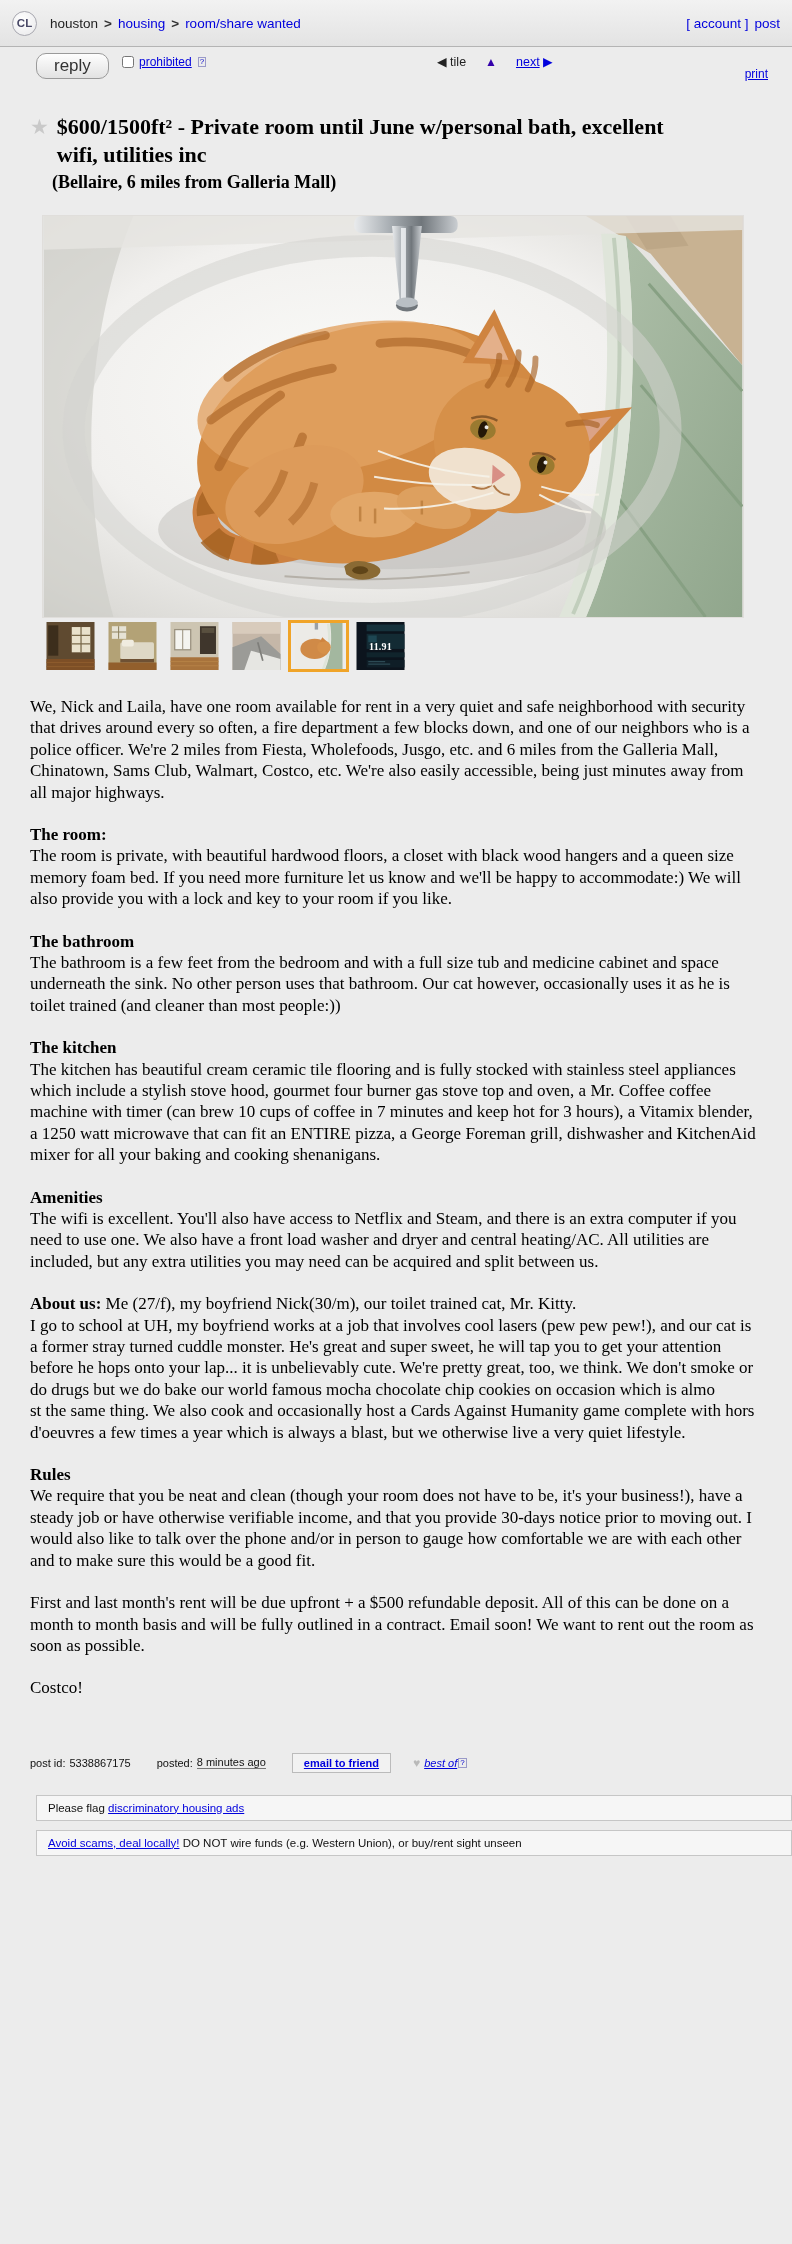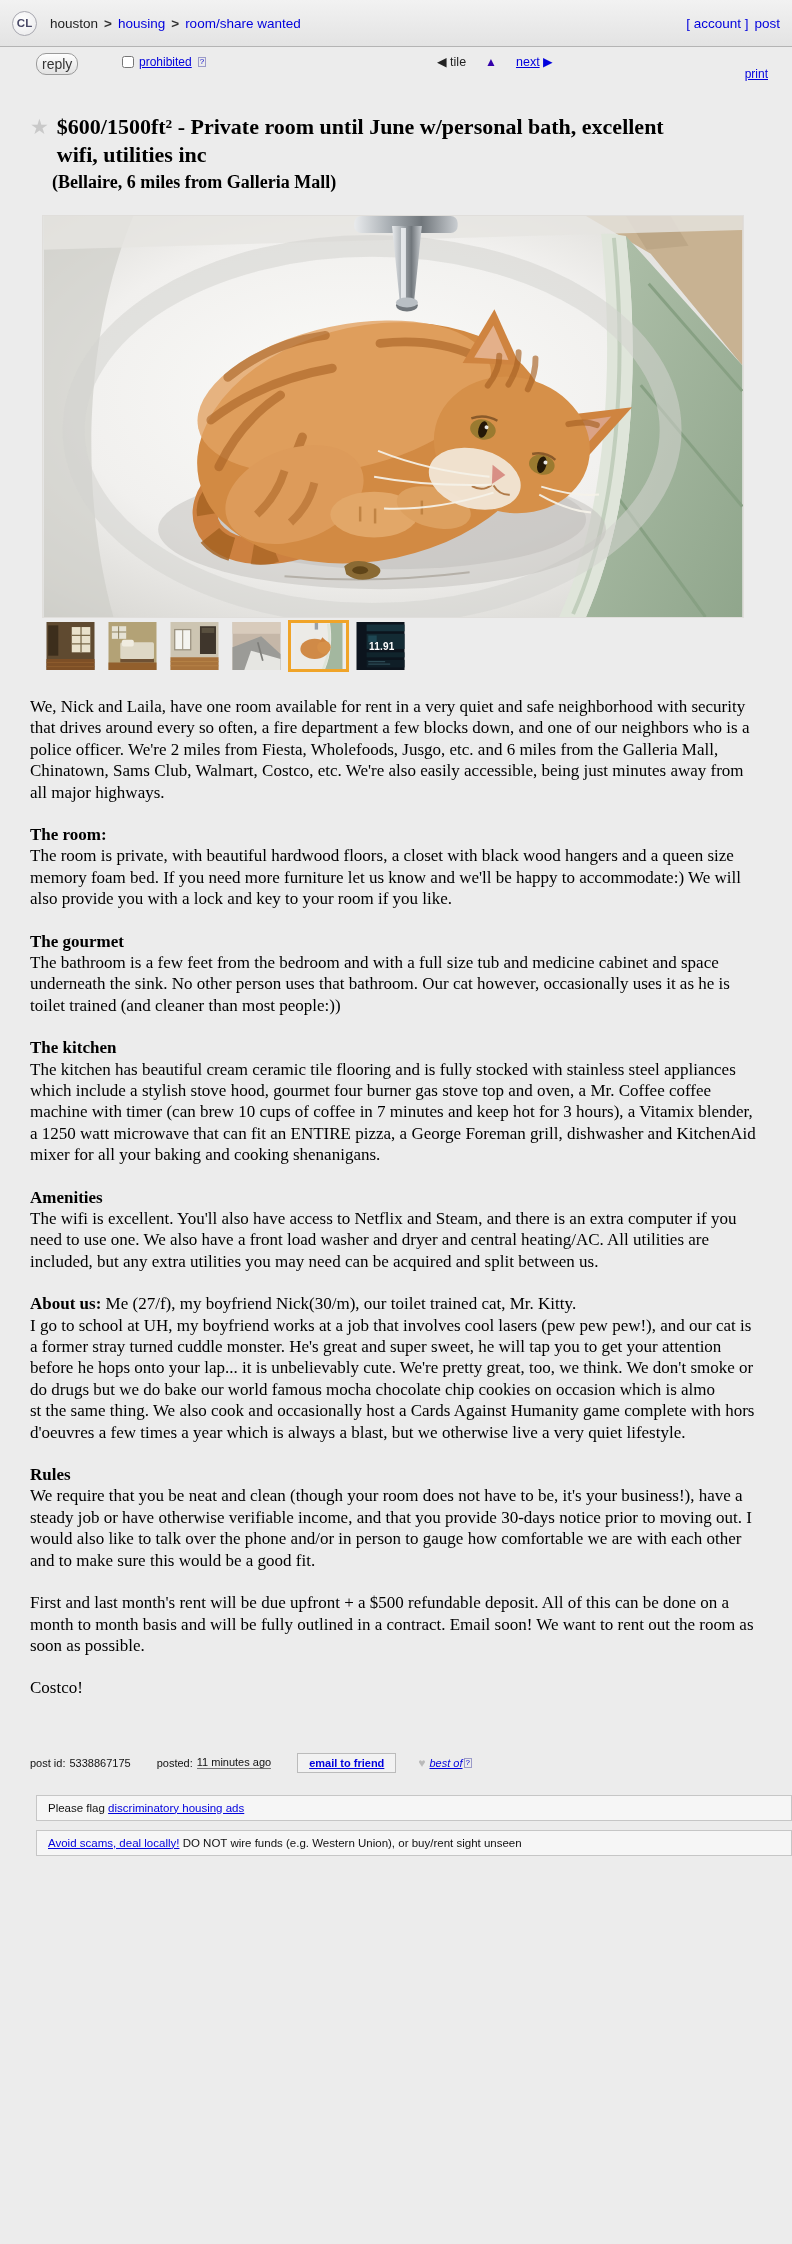--- a/index.html
+++ b/index.html
@@ -31,21 +31,21 @@
   .crumbs{display:flex;gap:6px;align-items:center;color:#222;}
   .crumbs .sep{color:#333;font-weight:bold;}
   .topbar-right{margin-left:auto;display:flex;gap:6px;}
 
   
   .toolbar{position:relative;height:40px;font-size:12px;}
   .reply-btn{
     position:absolute;left:36px;top:6px;
     border:1px solid #9a9a9a;border-radius:10px;
     background:linear-gradient(#fefefe,#e2e2e2);
-    padding:2px 5px;font-size:14px;color:#333;
+    padding:2px 17px;font-size:17px;color:#333;
   }
   .prohib{position:absolute;left:122px;top:8px;display:flex;align-items:center;gap:5px;}
   .prohib input{width:12px;height:12px;margin:0;}
   .help{
     font-size:8px;color:#0000cc;border:1px solid #9a9ac8;
     padding:0 1px;line-height:1;vertical-align:super;margin-left:1px;
   }
   .pagenav{position:absolute;left:437px;top:7px;display:flex;gap:19px;align-items:center;font-size:12.5px;}
   .prevgrp{color:#222;}
   .uplink{color:#3300aa;text-decoration:none;font-size:12px;}
@@ -59,21 +59,21 @@
     font-size:22px;line-height:1.27;max-width:650px;margin:0;
   }
   .post-loc{
     font-family:"Liberation Serif",serif;font-weight:bold;
     font-size:18px;margin:3px 0 0 52px;
   }
 
   
   .main-photo{margin:22px 0 0 42px;width:702px;height:403px;display:block;border:1px solid #e0dedb;box-sizing:border-box;}
   .thumbs{margin:4px 0 0 42px;display:flex;gap:5px;}
-  .thumb{width:57px;height:48px;position:relative;flex:0 0 auto;box-sizing:border-box;}
+  .thumb{width:57px;height:48px;position:relative;flex:0 0 auto;box-sizing:border-box;font-family:Liberation Serif, serif;}
   .thumb svg{display:block;width:100%;height:100%;}
   .thumb.selected{outline:3px solid #f0a428;outline-offset:-1px;}
   .speed-num{
     position:absolute;top:19px;left:17px;color:#fff;
     font-size:10px;font-weight:bold;letter-spacing:.2px;
   }
 
   
   .post-body{
     margin:26px 30px 0 30px;width:732px;
@@ -330,21 +330,21 @@
 
 <div class="post-body">
     <div class="sec">
       <div class="sec-b">We, Nick and Laila, have one room available for rent in a very quiet and safe neighborhood with security that drives around every so often, a fire department a few blocks down, and one of our neighbors who is a police officer. We're 2 miles from Fiesta, Wholefoods, Jusgo, etc. and 6 miles from the Galleria Mall, Chinatown, Sams Club, Walmart, Costco, etc. We're also easily accessible, being just minutes away from all major highways.</div>
     </div>
     <div class="sec">
       <div class="sec-h">The room:</div>
       <div class="sec-b">The room is private, with beautiful hardwood floors, a closet with black wood hangers and a queen size memory foam bed. If you need more furniture let us know and we'll be happy to accommodate:) We will also provide you with a lock and key to your room if you like.</div>
     </div>
     <div class="sec">
-      <div class="sec-h">The gourmet</div>
+      <div class="sec-h">The bathroom</div>
       <div class="sec-b">The bathroom is a few feet from the bedroom and with a full size tub and medicine cabinet and space underneath the sink. No other person uses that bathroom. Our cat however, occasionally uses it as he is toilet trained (and cleaner than most people:))</div>
     </div>
     <div class="sec">
       <div class="sec-h">The kitchen</div>
       <div class="sec-b">The kitchen has beautiful cream ceramic tile flooring and is fully stocked with stainless steel appliances which include a stylish stove hood, gourmet four burner gas stove top and oven, a Mr. Coffee coffee machine with timer (can brew 10 cups of coffee in 7 minutes and keep hot for 3 hours), a Vitamix blender, a 1250 watt microwave that can fit an ENTIRE pizza, a George Foreman grill, dishwasher and KitchenAid mixer for all your baking and cooking shenanigans.</div>
     </div>
     <div class="sec">
       <div class="sec-h">Amenities</div>
       <div class="sec-b">The wifi is excellent. You'll also have access to Netflix and Steam, and there is an extra computer if you need to use one. We also have a front load washer and dryer and central heating/AC. All utilities are included, but any extra utilities you may need can be acquired and split between us.</div>
     </div>
@@ -365,21 +365,21 @@
     </div>
   </div>
 
 <div class="postinfo">
   <span class="grp">
     <span>post id:</span>
     <span>5338867175</span>
   </span>
   <span class="grp">
     <span>posted:</span>
-    <span class="posted-time">11 minutes ago</span>
+    <span class="posted-time">8 minutes ago</span>
   </span>
   <span class="email-btn">
     <a class="blue u">email to friend</a>
   </span>
   <span class="heart">♥</span>
   <a class="blue u bestof">best of</a>
     <sup class="help">?</sup>
 </div>
 
 <div class="notice">

